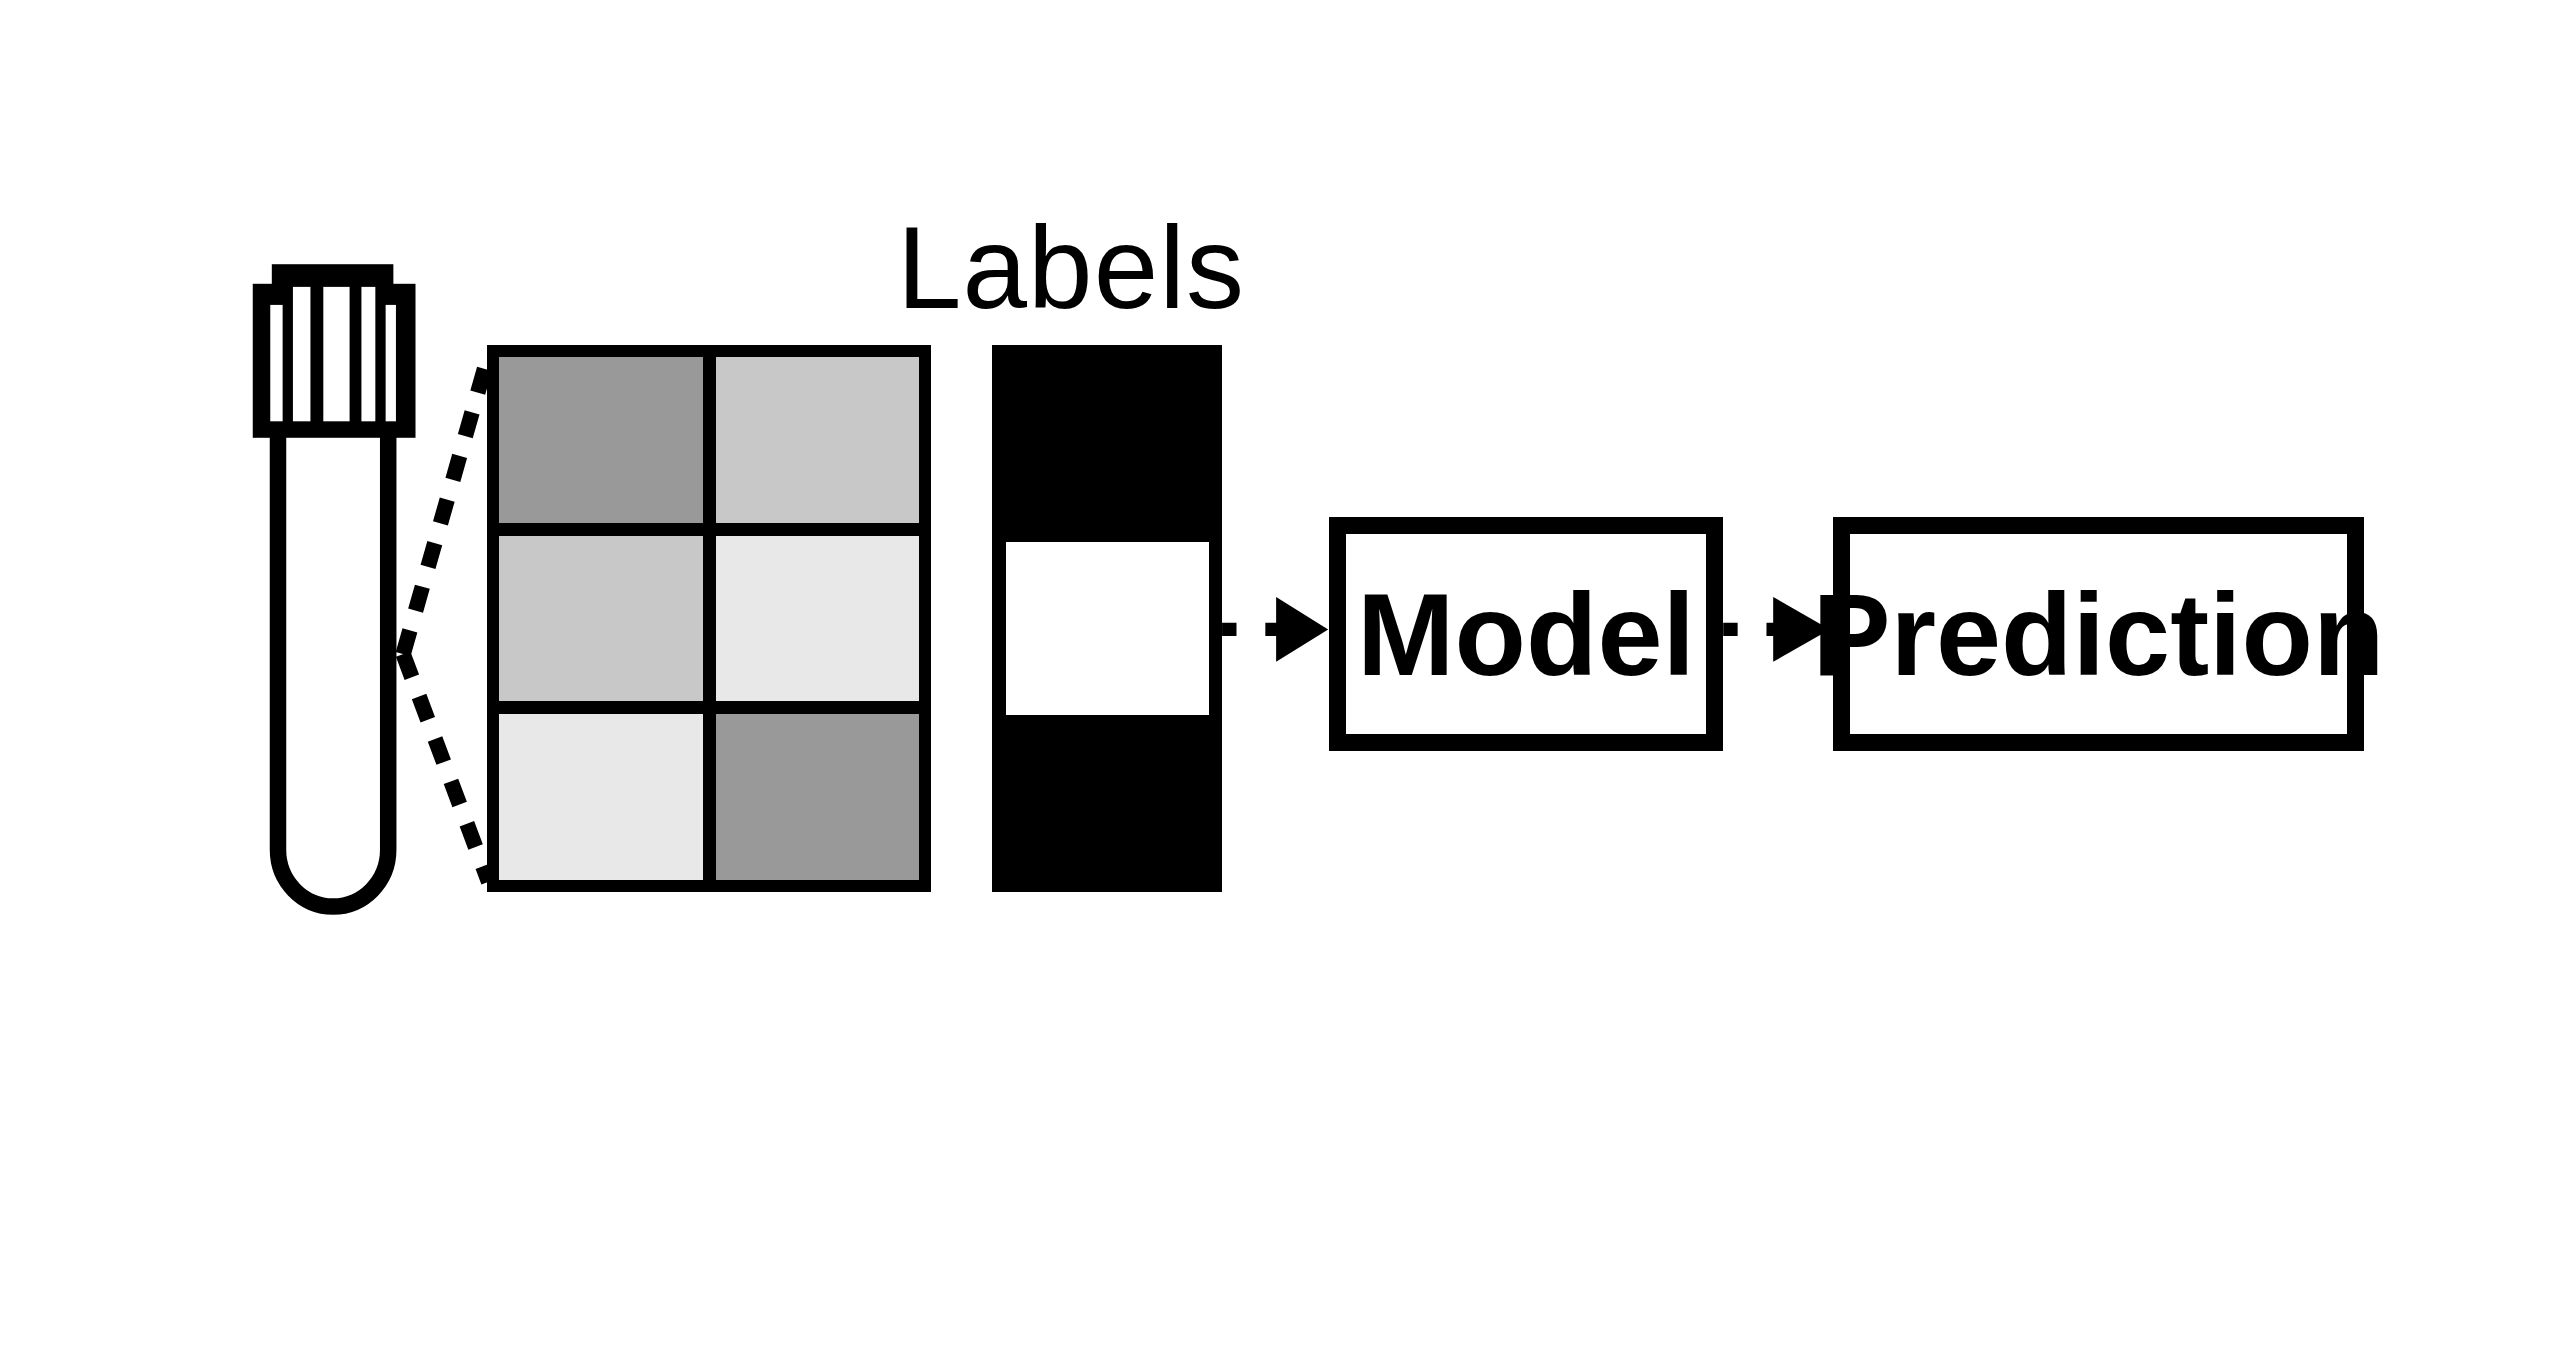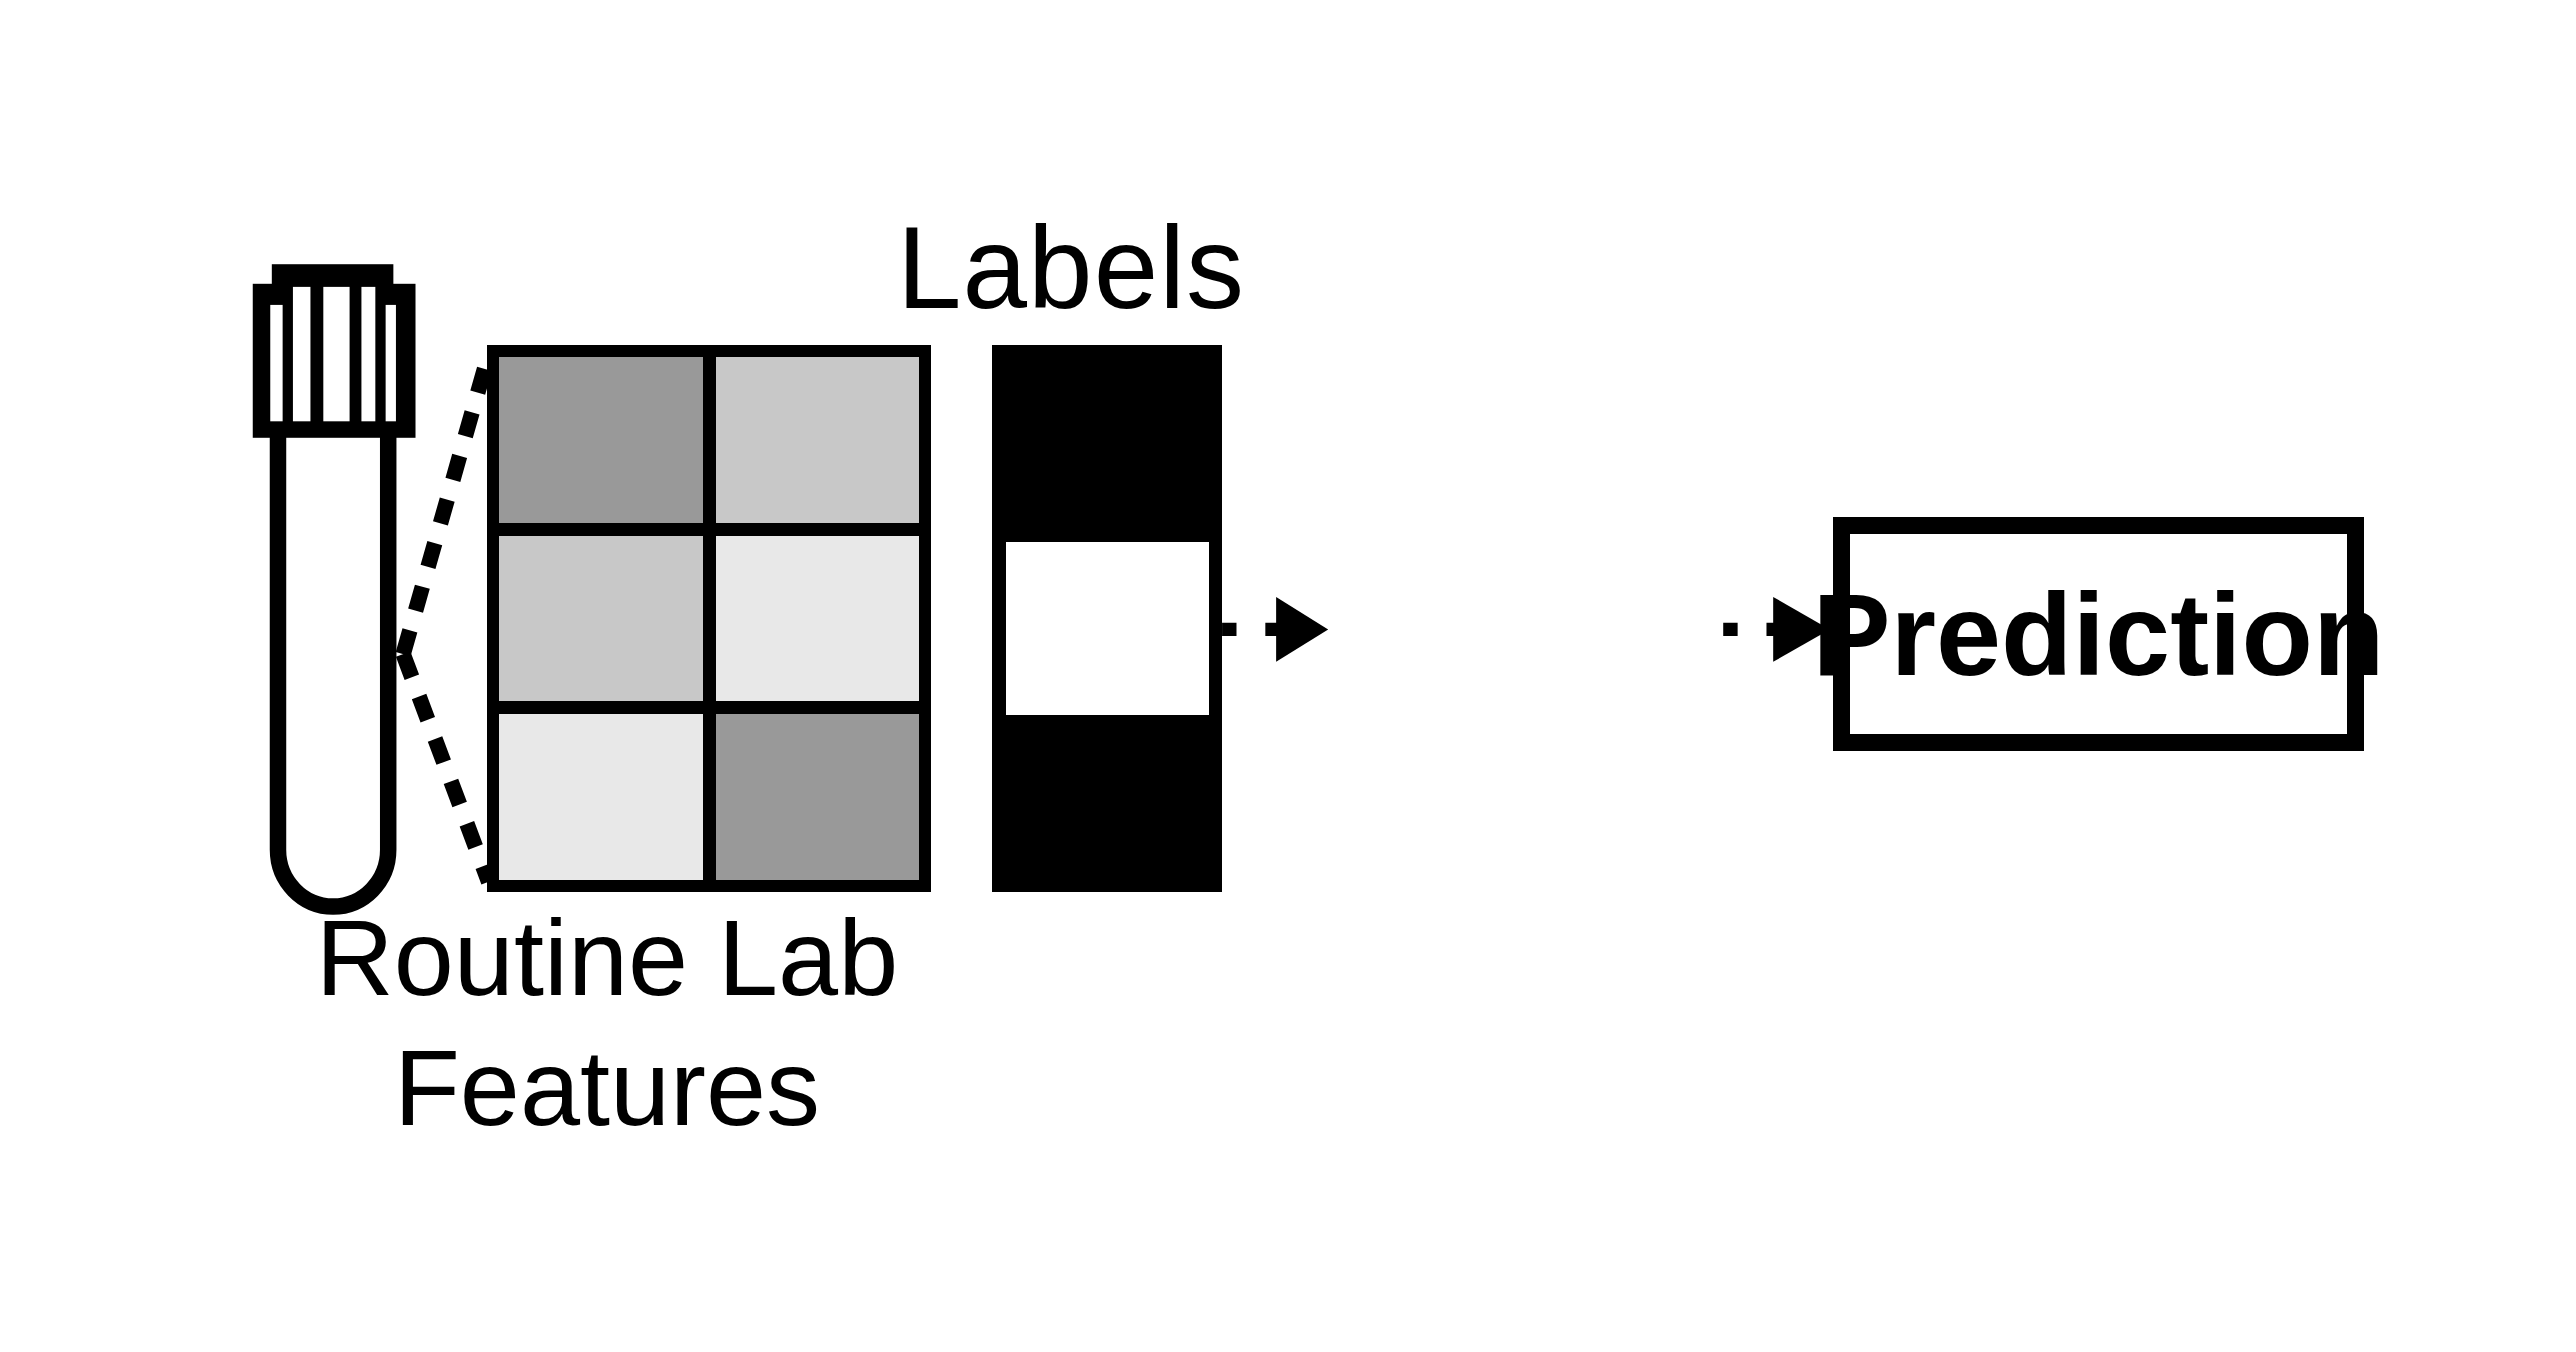--- a/index.html
+++ b/index.html
@@ -147,24 +147,23 @@
       <div style="background: rgb(232, 232, 232);"></div>
       <div style="background: rgb(153, 153, 153);"></div>
     </div>
 
   <div id="labels-column">
       <div class="seg" style="background: rgb(0, 0, 0); height: 197px;"></div>
       <div class="seg" style="background: rgb(255, 255, 255); height: 173px;"></div>
       <div class="seg" style="background: rgb(0, 0, 0); height: 177px;"></div>
     </div>
 
-  <div id="features-caption" class="diagram-text">
-    <div>Routine Lab</div>
-    <div>Features</div>
+
+  <div id="model-box" class="flow-box">
+    <span>Model</span>
   </div>
-
 
   <div id="prediction-box" class="flow-box">
     <span>Prediction</span>
   </div>
 
 </div>
 
 
 </body></html>

